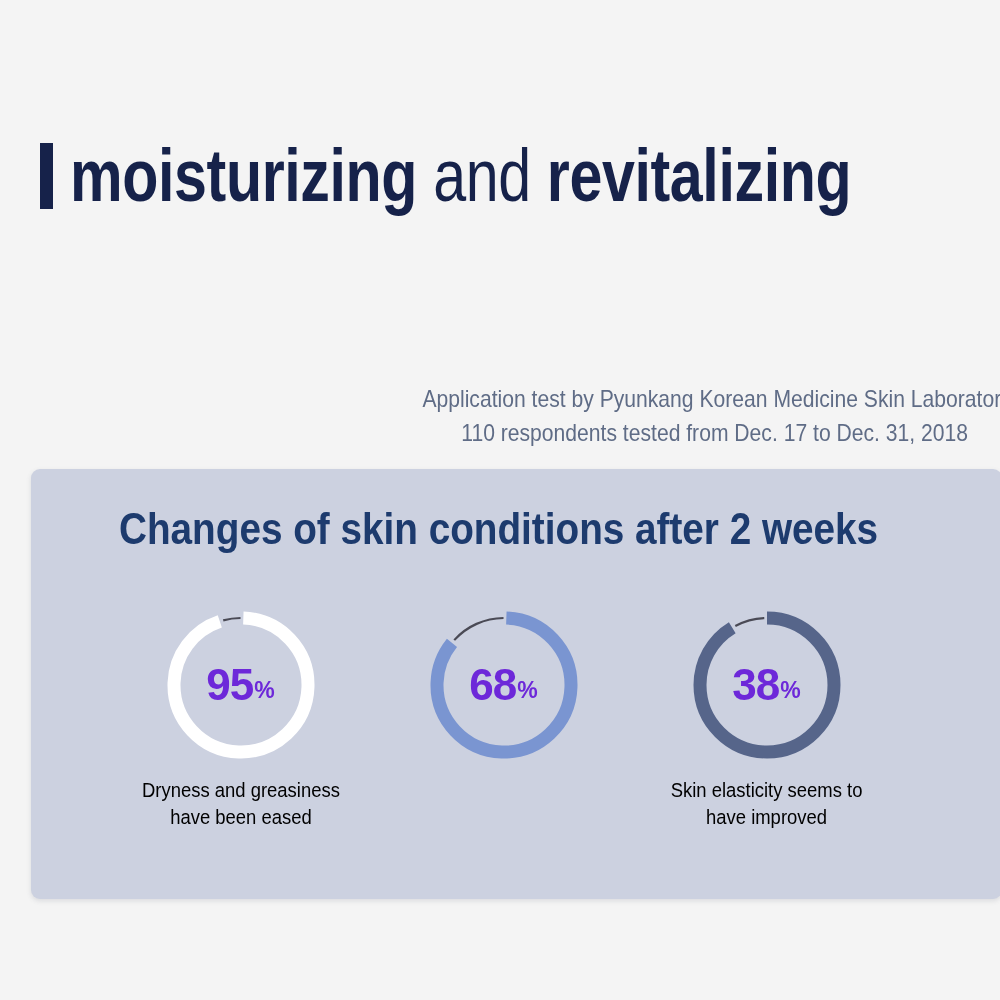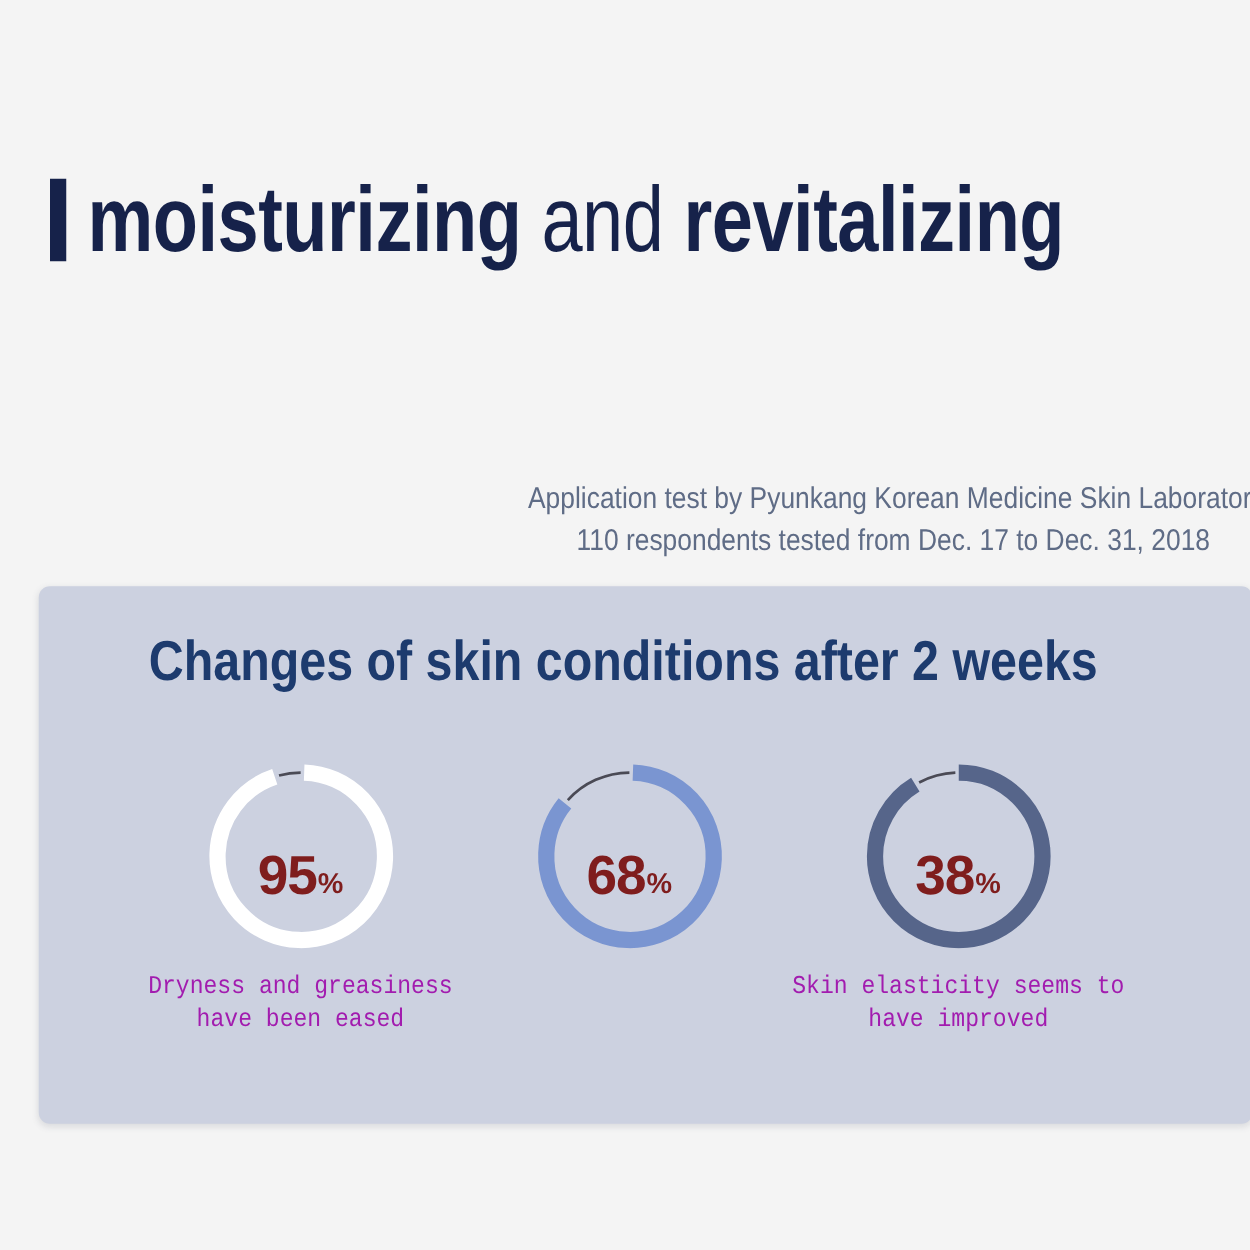--- a/index.html
+++ b/index.html
@@ -104,49 +104,48 @@
     width: 148px;
     height: 148px;
   }
   .donut-wrap svg {
     display: block;
     width: 148px;
     height: 148px;
   }
   .donut-value {
     position: absolute;
-    left: 0; top: 16px;
+    left: 0; top: 0;
     width: 148px; height: 148px;
     display: flex;
     align-items: center;
     justify-content: center;
-    color: #7f1d1d;
+    color: #6d28d9;
   }
   .donut-num {
     font-size: 44px;
     font-weight: 700;
     line-height: 1;
     letter-spacing: -1px;
   }
   .donut-pct {
     font-size: 23px;
     font-weight: 700;
     line-height: 1;
     margin-left: 1px;
     align-self: center;
     position: relative;
     top: 5px;
   }
   .donut-caption {
     margin-top: 17px;
     text-align: center;
-    color: #a21caf;
+    color: #000000;
     font-size: 20.5px;
     line-height: 27px;
-    font-family: Liberation Mono, monospace;
   }
   .donut-caption div {
     transform: scaleX(0.9);
     white-space: nowrap;
   }
 </style>
 </head>
 <body>
 
 <div class="headline">

